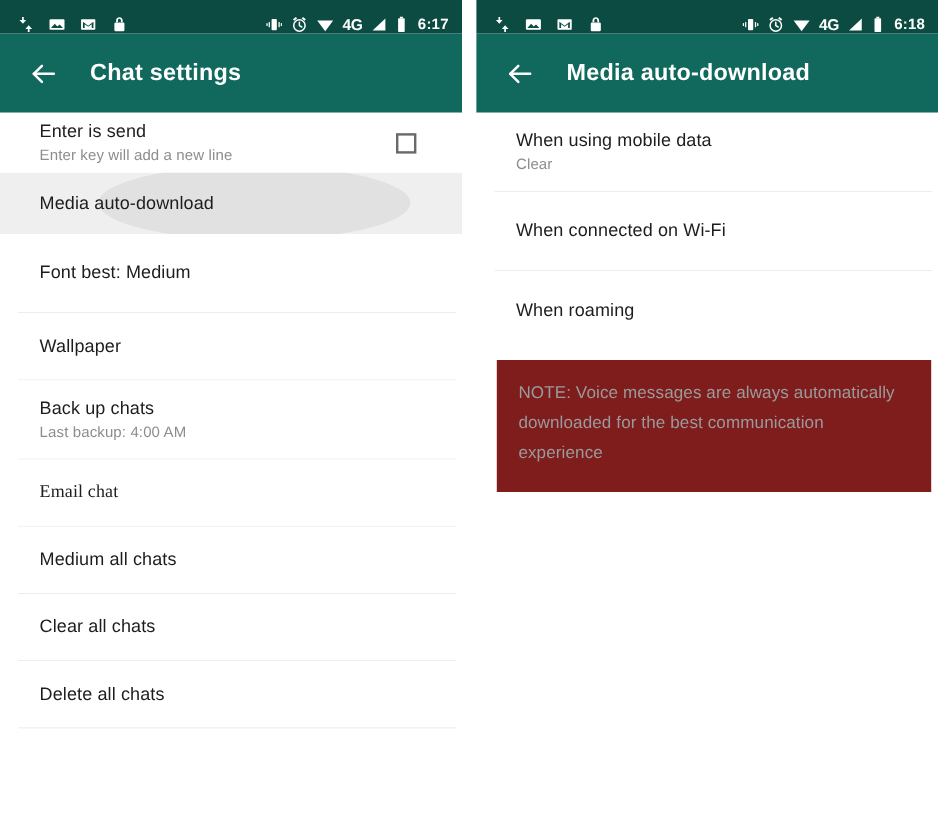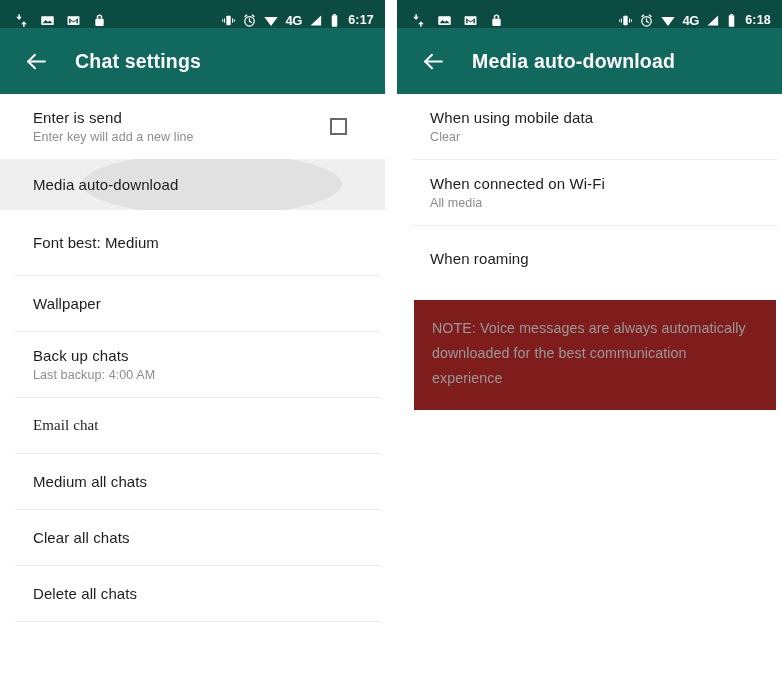--- a/index.html
+++ b/index.html
@@ -159,21 +159,21 @@
       <div class="appbar">
         <div class="back-btn">
           <svg width="25" height="25" viewBox="0 0 24 24" fill="none" stroke="#fff" stroke-width="2" stroke-linecap="round" stroke-linejoin="round">
             <path d="M20 12 L4 12"></path>
             <path d="M10.5 5.6 L4 12 L10.5 18.4"></path>
           </svg>
         </div>
         <div class="appbar-title">Chat settings</div>
       </div>
       <div class="list">
-        <div class="row" style="height: 65px;">
+        <div class="row" style="height: 50px;">
           <div class="row-inner">
             <div class="title">Enter is send</div>
             <div class="sub">Enter key will add a new line</div>
           </div>
           <div class="checkbox"></div>
         </div>
         <div class="row pressed" style="height: 51px;">
           <div class="ripple"></div>
           <div class="row-inner">
             <div class="title">Media auto-download</div>
@@ -304,21 +304,20 @@
         <div class="row" style="height: 65px;">
           <div class="row-inner">
             <div class="title">When using mobile data</div>
             <div class="sub">Clear</div>
           </div>
         </div>
         <div class="divider"></div>
         <div class="row" style="height: 65px;">
           <div class="row-inner">
             <div class="title">When connected on Wi-Fi</div>
-            <div class="sub">All media</div>
           </div>
         </div>
         <div class="divider"></div>
         <div class="row" style="height: 65px;">
           <div class="row-inner">
             <div class="title">When roaming</div>
           </div>
         </div>
         <div class="note">
           <p>NOTE: Voice messages are always automatically downloaded for the best communication experience</p>

